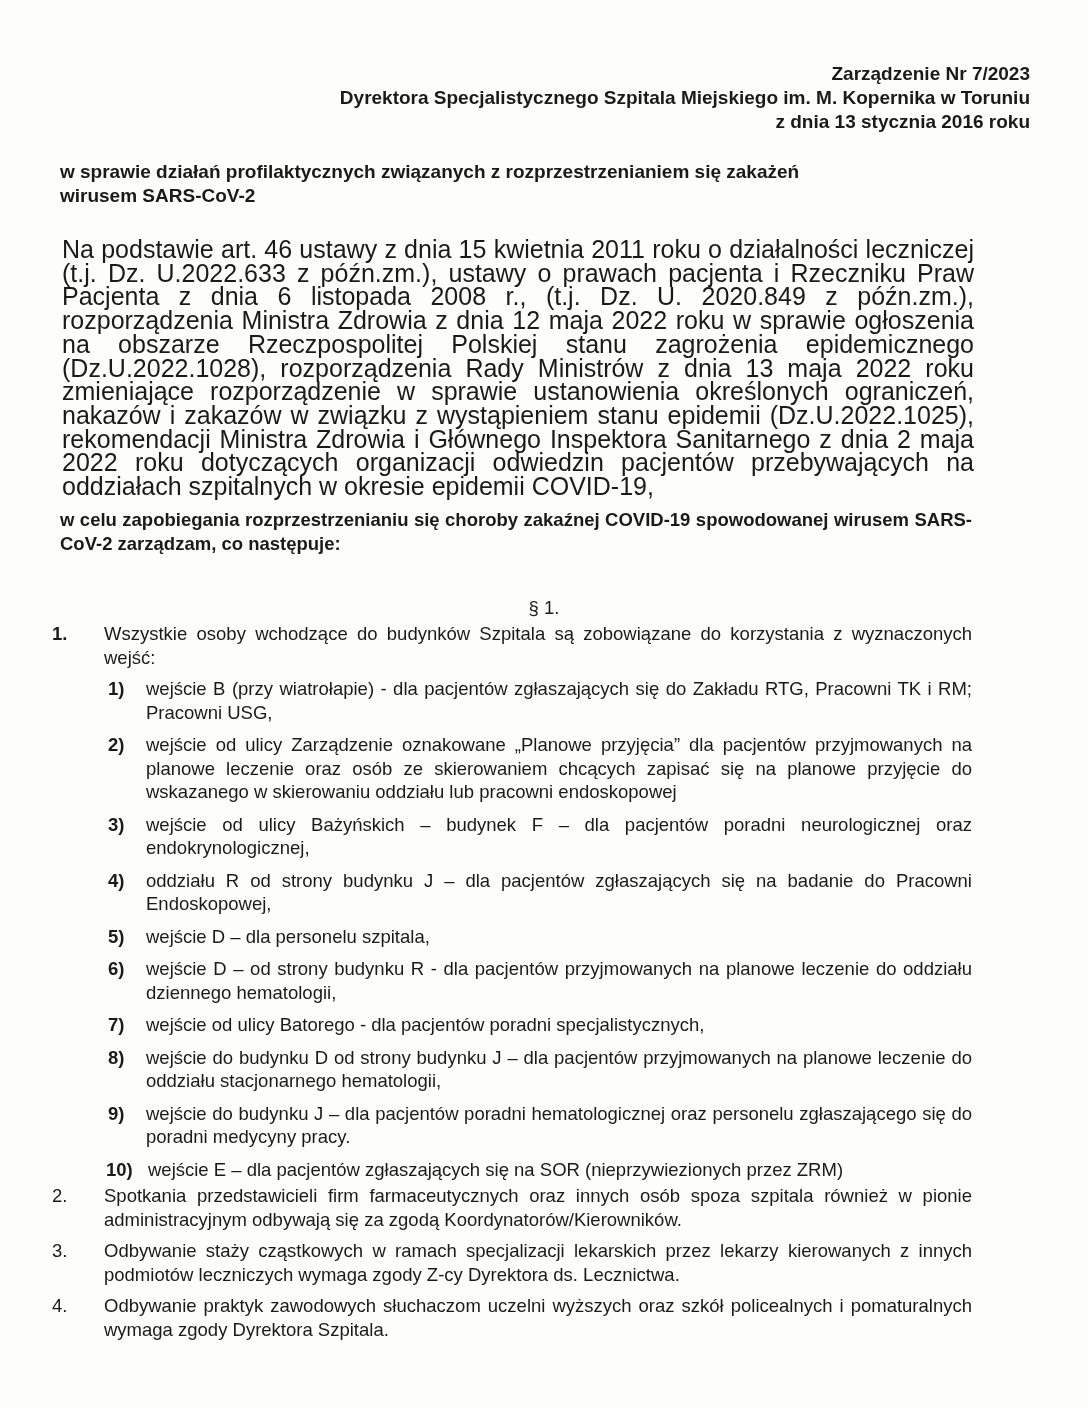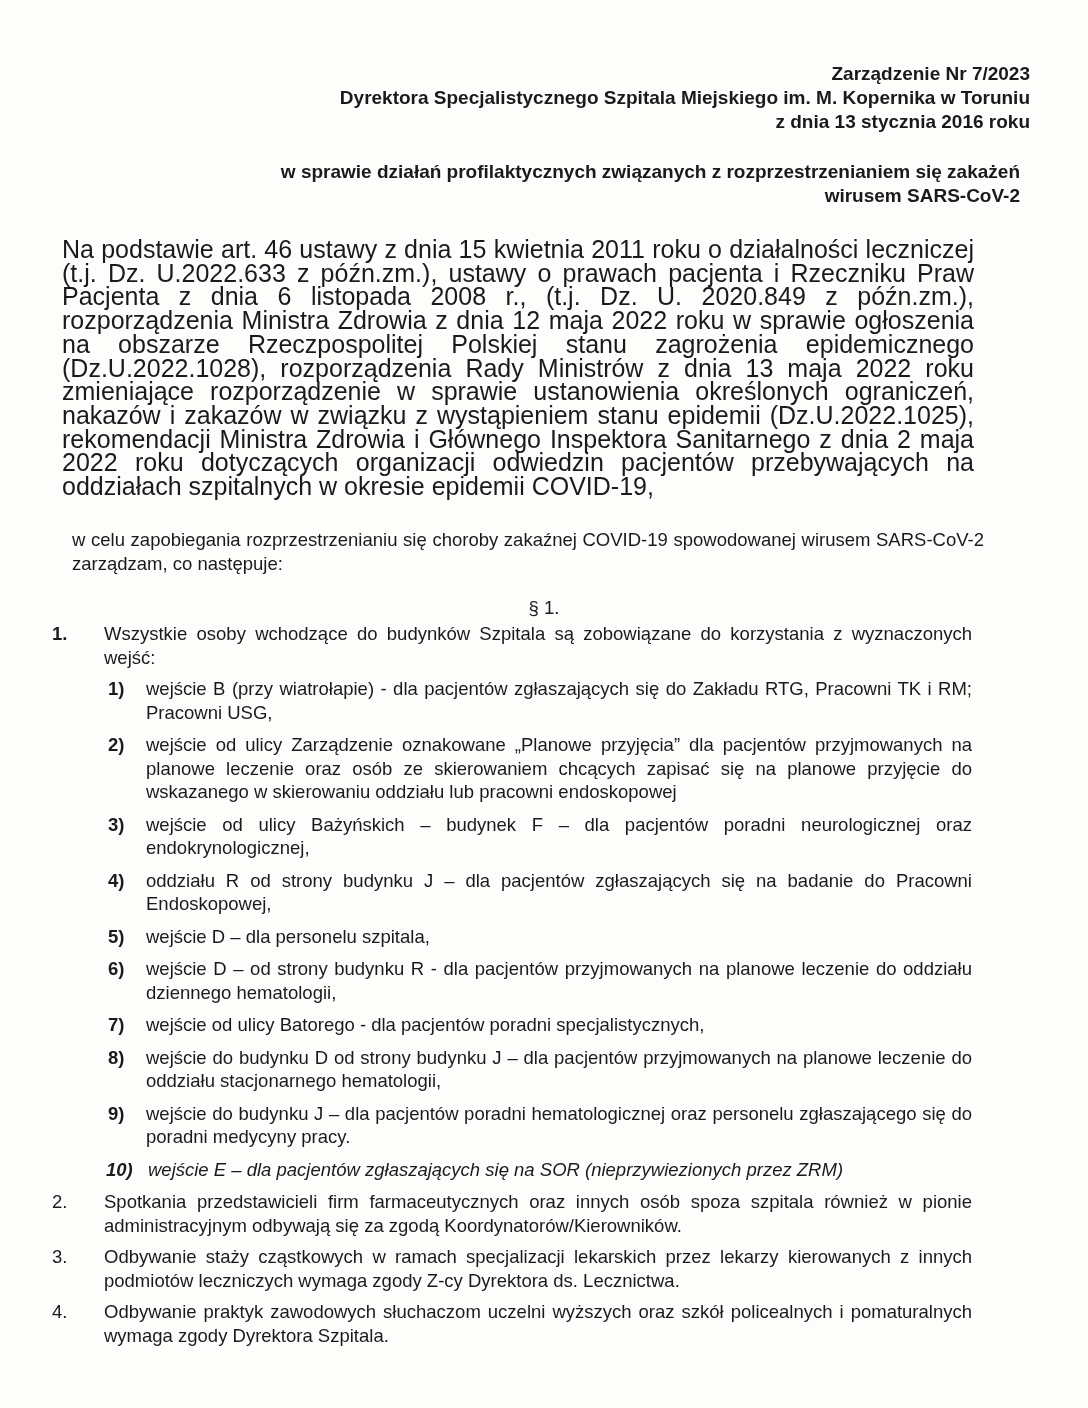--- a/index.html
+++ b/index.html
@@ -2,23 +2,23 @@
 <html><head>
   <meta charset="utf-8">
   <style>
     html, body { margin: 0; padding: 0; }
     body {
       width: 1088px; height: 1408px; background: #fdfdfb; overflow: hidden;
       font-family: "Liberation Sans", sans-serif; color: #1a1a1a;
     }
     .page { position: relative; width: 1088px; height: 1408px; }
     .header { position: absolute; left: 60px; top: 62px; width: 970px; text-align: right; font-weight: bold; font-size: 19px; line-height: 24px; }
-    .subject { position: absolute; left: 60px; top: 160px; width: 960px; text-align: right; font-weight: bold; font-size: 19px; line-height: 24px; }
+    .subject { position: absolute; left: 60px; top: 160px; width: 960px; text-align: left; font-weight: bold; font-size: 19px; line-height: 24px; }
     .preamble { position: absolute; left: 62px; top: 238px; width: 912px; font-size: 25px; line-height: 23.7px; text-align: justify; }
-    .purpose { position: absolute; left: 60px; top: 528px; width: 912px; font-weight: normal; font-size: 18.5px; line-height: 24px; text-align: justify; margin-left: 12px; }
+    .purpose { position: absolute; left: 60px; top: 508px; width: 912px; font-weight: bold; font-size: 18.5px; line-height: 24px; text-align: justify; }
     .section { position: absolute; left: 0; top: 597px; width: 1088px; text-align: center; font-size: 18.5px; }
     .list { position: absolute; left: 52px; top: 622px; width: 920px; font-size: 18.5px; line-height: 23.5px; }
     .item { position: relative; padding-left: 52px; text-align: justify; }
     .item .num { position: absolute; left: 0; top: 0; }
     .item.bnum .num { font-weight: bold; }
     .sublist { margin-top: 8px; }
     .sub { position: relative; padding-left: 94px; text-align: justify; margin-bottom: 9px; }
     .sub .snum { position: absolute; left: 56px; top: 0; font-weight: bold; }
     .sub b { font-weight: normal; margin-top: 24px; }
     .item + .item { margin-top: 8px; }
@@ -52,21 +52,21 @@
     <div class="sublist">
       <div class="sub"><span class="snum">1)</span><b>wejście B</b><span> (przy wiatrołapie) - dla pacjentów zgłaszających się do Zakładu RTG, Pracowni TK i RM; Pracowni USG,</span></div>
       <div class="sub"><span class="snum">2)</span><b>wejście od ulicy Zarządzenie oznakowane „Planowe przyjęcia”</b><span> dla pacjentów przyjmowanych na planowe leczenie oraz osób ze skierowaniem chcących zapisać się na planowe przyjęcie do wskazanego w skierowaniu oddziału lub pracowni endoskopowej</span></div>
       <div class="sub"><span class="snum">3)</span><b>wejście od ulicy Bażyńskich – budynek F</b><span> – dla pacjentów poradni neurologicznej oraz endokrynologicznej,</span></div>
       <div class="sub"><span class="snum">4)</span><b>oddziału R od strony budynku J</b><span> – dla pacjentów zgłaszających się na badanie do Pracowni Endoskopowej,</span></div>
       <div class="sub"><span class="snum">5)</span><b>wejście D</b><span> – dla personelu szpitala,</span></div>
       <div class="sub"><span class="snum">6)</span><b>wejście D</b><span> – od strony budynku R - dla pacjentów przyjmowanych na planowe leczenie do oddziału dziennego hematologii,</span></div>
       <div class="sub"><span class="snum">7)</span><b>wejście od ulicy Batorego</b><span> - dla pacjentów poradni specjalistycznych,</span></div>
       <div class="sub"><span class="snum">8)</span><b>wejście do budynku D od strony budynku J</b><span> – dla pacjentów przyjmowanych na planowe leczenie do oddziału stacjonarnego hematologii,</span></div>
       <div class="sub"><span class="snum">9)</span><b>wejście do budynku J</b><span> – dla pacjentów poradni hematologicznej oraz personelu zgłaszającego się do poradni medycyny pracy.</span></div>
-      <div class="sub" style="padding-left:96px;margin-bottom:9px;font-style:italic;"><span class="snum" style="left:54px;">10)</span><b></b><span>wejście E – dla pacjentów zgłaszających się na SOR (nieprzywiezionych przez ZRM)</span></div>
+      <div class="sub" style="padding-left:96px;margin-bottom:3px;"><span class="snum" style="left:54px;">10)</span><b></b><span>wejście E – dla pacjentów zgłaszających się na SOR (nieprzywiezionych przez ZRM)</span></div>
     </div>
     <div class="item">
       <span class="num">2.</span>
       <span>Spotkania przedstawicieli firm farmaceutycznych oraz innych osób spoza szpitala również w pionie administracyjnym odbywają się za zgodą Koordynatorów/Kierowników.</span>
     </div>
     <div class="item">
       <span class="num">3.</span>
       <span>Odbywanie staży cząstkowych w ramach specjalizacji lekarskich przez lekarzy kierowanych z innych podmiotów leczniczych wymaga zgody Z-cy Dyrektora ds. Lecznictwa.</span>
     </div>
     <div class="item">

